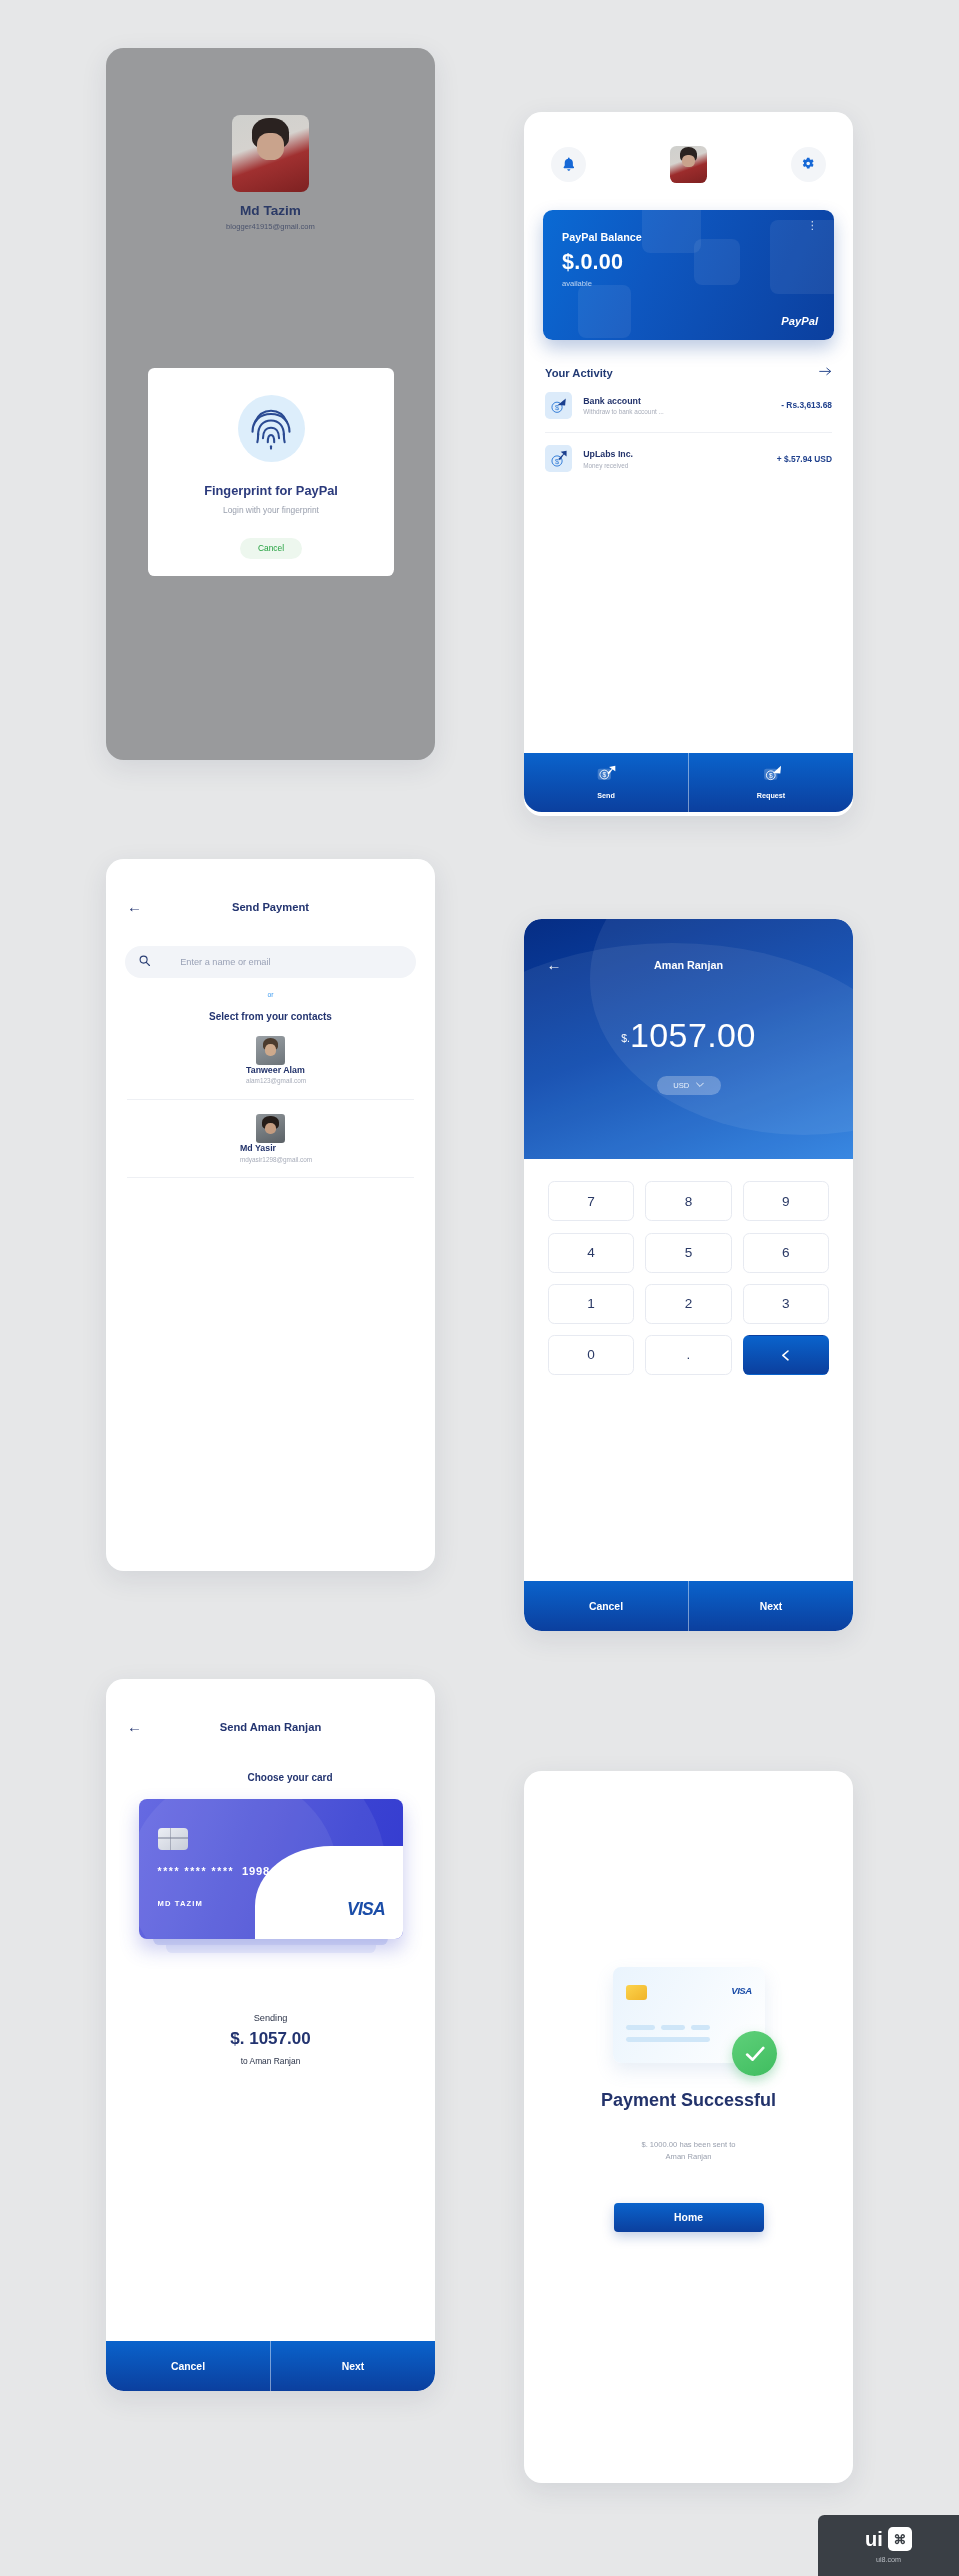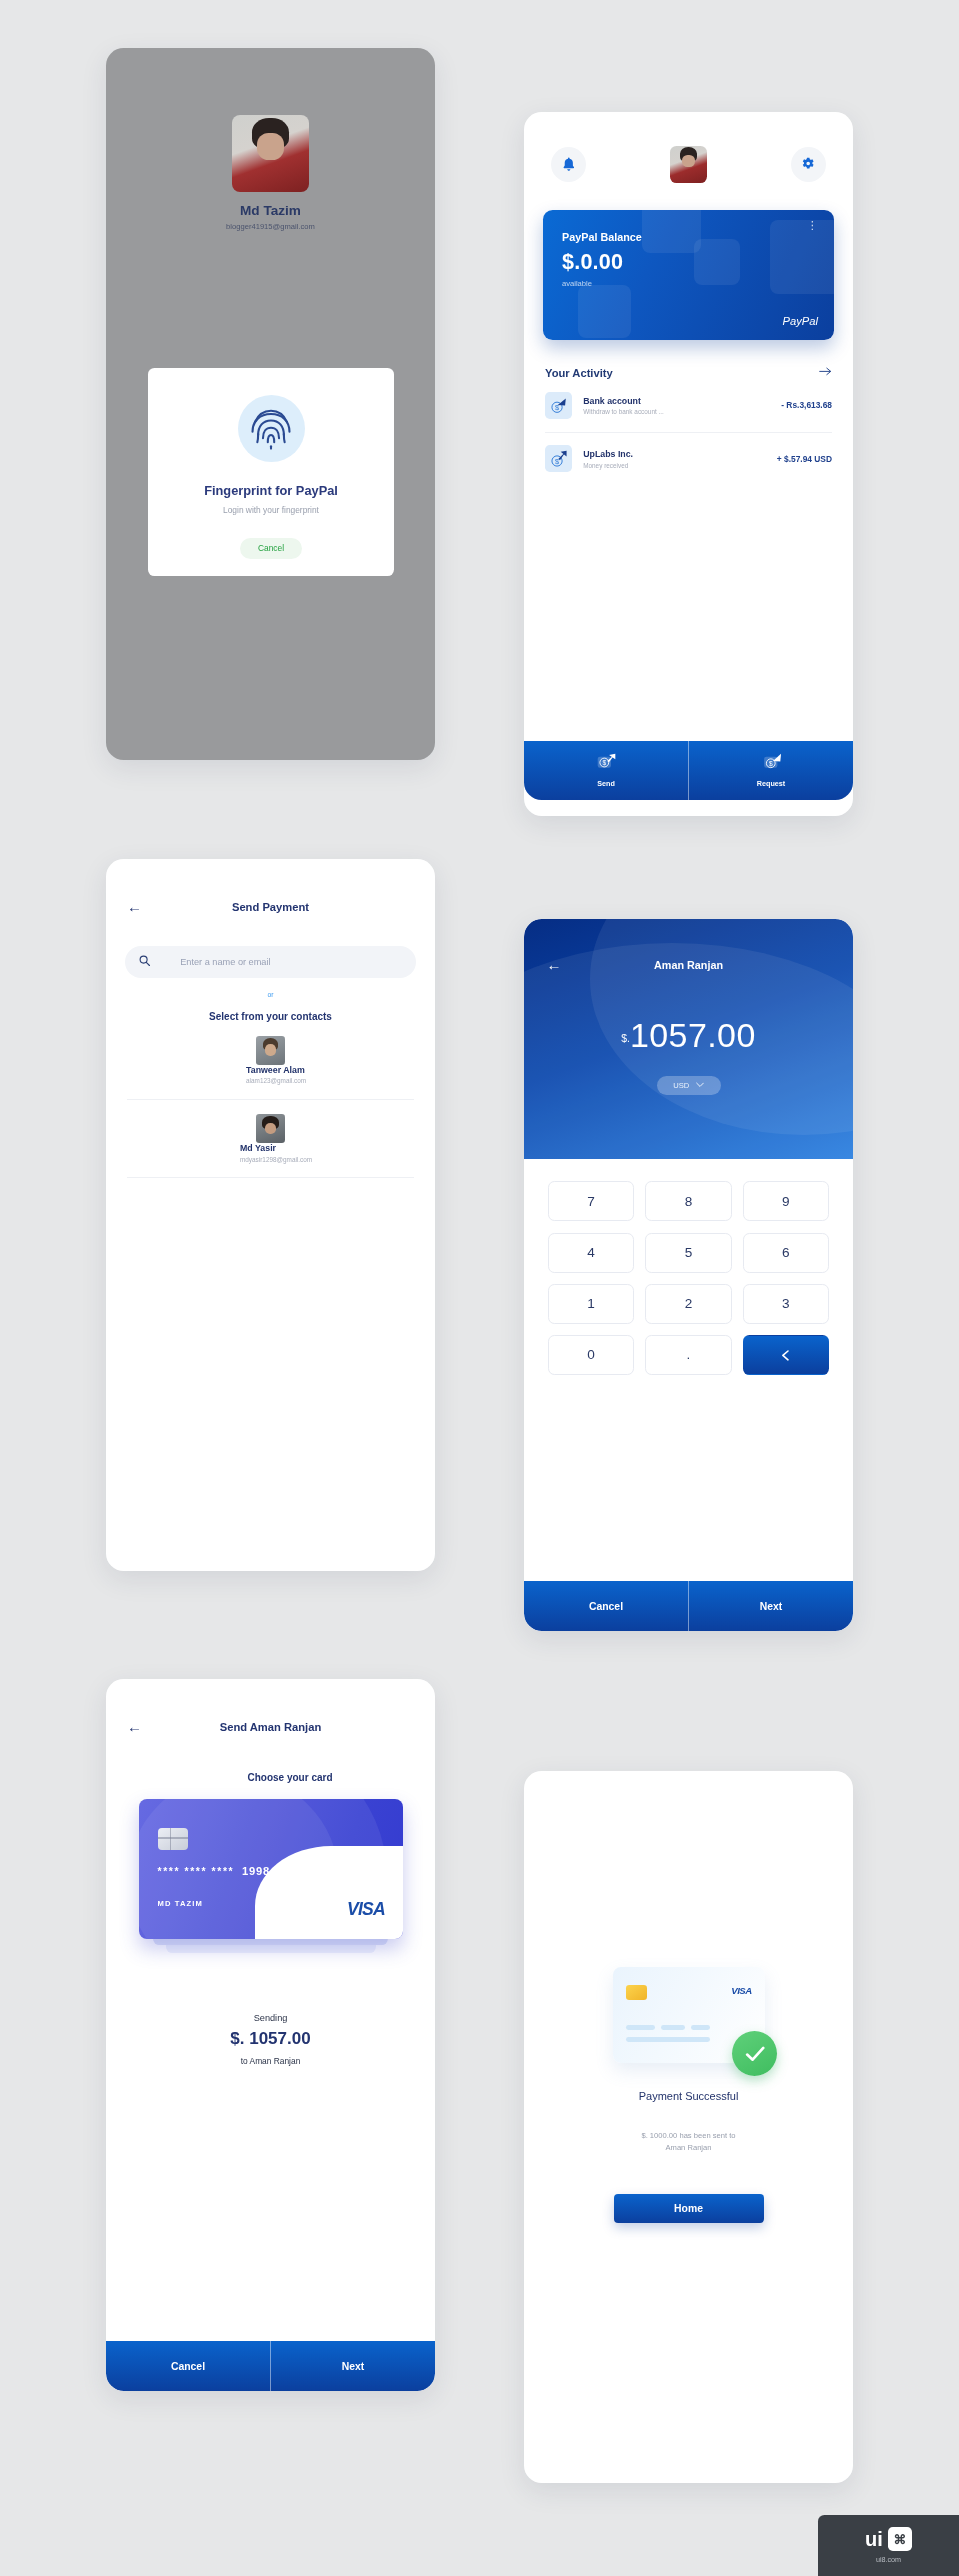--- a/index.html
+++ b/index.html
@@ -80,35 +80,35 @@
     margin: 27px 19px 0 19px; height: 130px; border-radius:9.6px;
     background: linear-gradient(115deg,#0a6ad4 0%, #0e57c0 38%, #0b3f9e 100%);
     position: relative; overflow:hidden;
     padding: 21px 19px; color:#fff;
     box-shadow: 0 8px 17.6px rgba(12,60,150,.28);
   }
   .bal-card .sq { position:absolute; background: rgba(255,255,255,.07); border-radius:8px; }
   .bal-label { font-size:10.8px; font-weight:600; position:relative; }
   .bal-amt { font-size:21.6px; font-weight:700; margin-top:5.6px; position:relative; letter-spacing:0.2px;}
   .bal-avail { font-size:7.6px; margin-top:4px; opacity:.72; position:relative; }
-  .bal-pp { position:absolute; right:16px; bottom:12.8px; font-size:11.2px; font-style:italic; font-weight:400; }
+  .bal-pp { position:absolute; right:16px; bottom:12.8px; font-size:11.2px; font-style:italic; font-weight:700; }
   .bal-dots { position:absolute; right:16px; top:12.8px; font-size:11.2px; line-height:4.8px; opacity:.8;}
 
   .act-head { display:flex; align-items:flex-end; justify-content:space-between; margin: 24px 21px 0 21px; }
   .act-title { font-size:11.2px; font-weight:600; color:#223a74; }
   .act-row { display:flex; align-items:center; margin: 0 21px; padding: 12.8px 0; border-bottom:0.8px solid #eef0f4; }
   .act-row:last-child { border-bottom:none; }
   .act-ic { width:27px; height:27px; border-radius:4.8px; background:#dcebfa;
             display:flex; align-items:center; justify-content:center; flex:0 0 auto; }
   .act-txt { margin-left:11.2px; flex:1; }
   .act-n { font-size:8.8px; font-weight:600; color:#23336b; }
   .act-s { font-size:6.4px; color:#a8adba; margin-top:2.4px; }
   .act-v { font-size:8.4px; font-weight:600; color:#20418d; white-space:nowrap; }
 
-  .s2-bottom { position:absolute; left:0; right:0; bottom:16px; display:flex; }
+  .s2-bottom { position:absolute; left:0; right:0; bottom:4px; display:flex; }
   .bb {
     flex:1; height:59px; background: linear-gradient(180deg,#0a63cc,#0b3f9e);
     color:#fff; display:flex; flex-direction:column; align-items:center; justify-content:center;
     cursor:pointer; border:none; font-family:"Liberation Sans",sans-serif;
   }
   .bb:first-child { border-radius:0 0 0 17.6px; }
   .bb:last-child { border-radius:0 0 17.6px 0; border-left:0.8px solid rgba(255,255,255,.45); }
   .bb-l { font-size:7.2px; margin-top:4.8px; font-weight:600; }
 
   
@@ -210,21 +210,21 @@
   .succ-chip { position:absolute; left:13.6px; top:17.6px; width:21px; height:15px; border-radius:3.2px;
                background: linear-gradient(145deg,#fcd34d,#f0b429); }
   .succ-ln { position:absolute; height:4.8px; border-radius:2.4px; background:#cfe6f8; }
   .succ-visa { position:absolute; right:12.8px; top:17.6px; font-size:9.6px; font-style:italic; font-weight:700; color:#1b4da8; letter-spacing:-0.5px; }
   .succ-check {
     position:absolute; right:-12.8px; bottom:-12.8px; width:45px; height:45px; border-radius:50%;
     background: linear-gradient(150deg,#5fd07a,#3fbd5f);
     display:flex; align-items:center; justify-content:center;
     box-shadow:0 4.8px 11.2px rgba(60,180,100,.35);
   }
-  .succ-t { text-align:center; margin-top:27px; font-size:11px; font-weight:400; color:#23336b; }
+  .succ-t { text-align:center; margin-top:27px; font-size:18px; font-weight:700; color:#23336b; }
   .succ-s { text-align:center; margin-top:28px; font-size:7.6px; color:#9aa0ae; line-height:1.6; }
   .home-btn {
     display:block; margin: 40px auto 0 auto; width: 150px; height: 29px;
     background: linear-gradient(180deg,#0a63cc,#0b3f9e); color:#fff;
     border:none; border-radius:4px; font-size:10.4px; font-weight:700; cursor:pointer;
     font-family:"Liberation Sans",sans-serif;
     box-shadow: 0 4.8px 11.2px rgba(12,60,150,.25);
   }
   .thanks {
     margin: 56px 0 0 0; padding: 0 32px; font-size:23px; font-weight:700;

